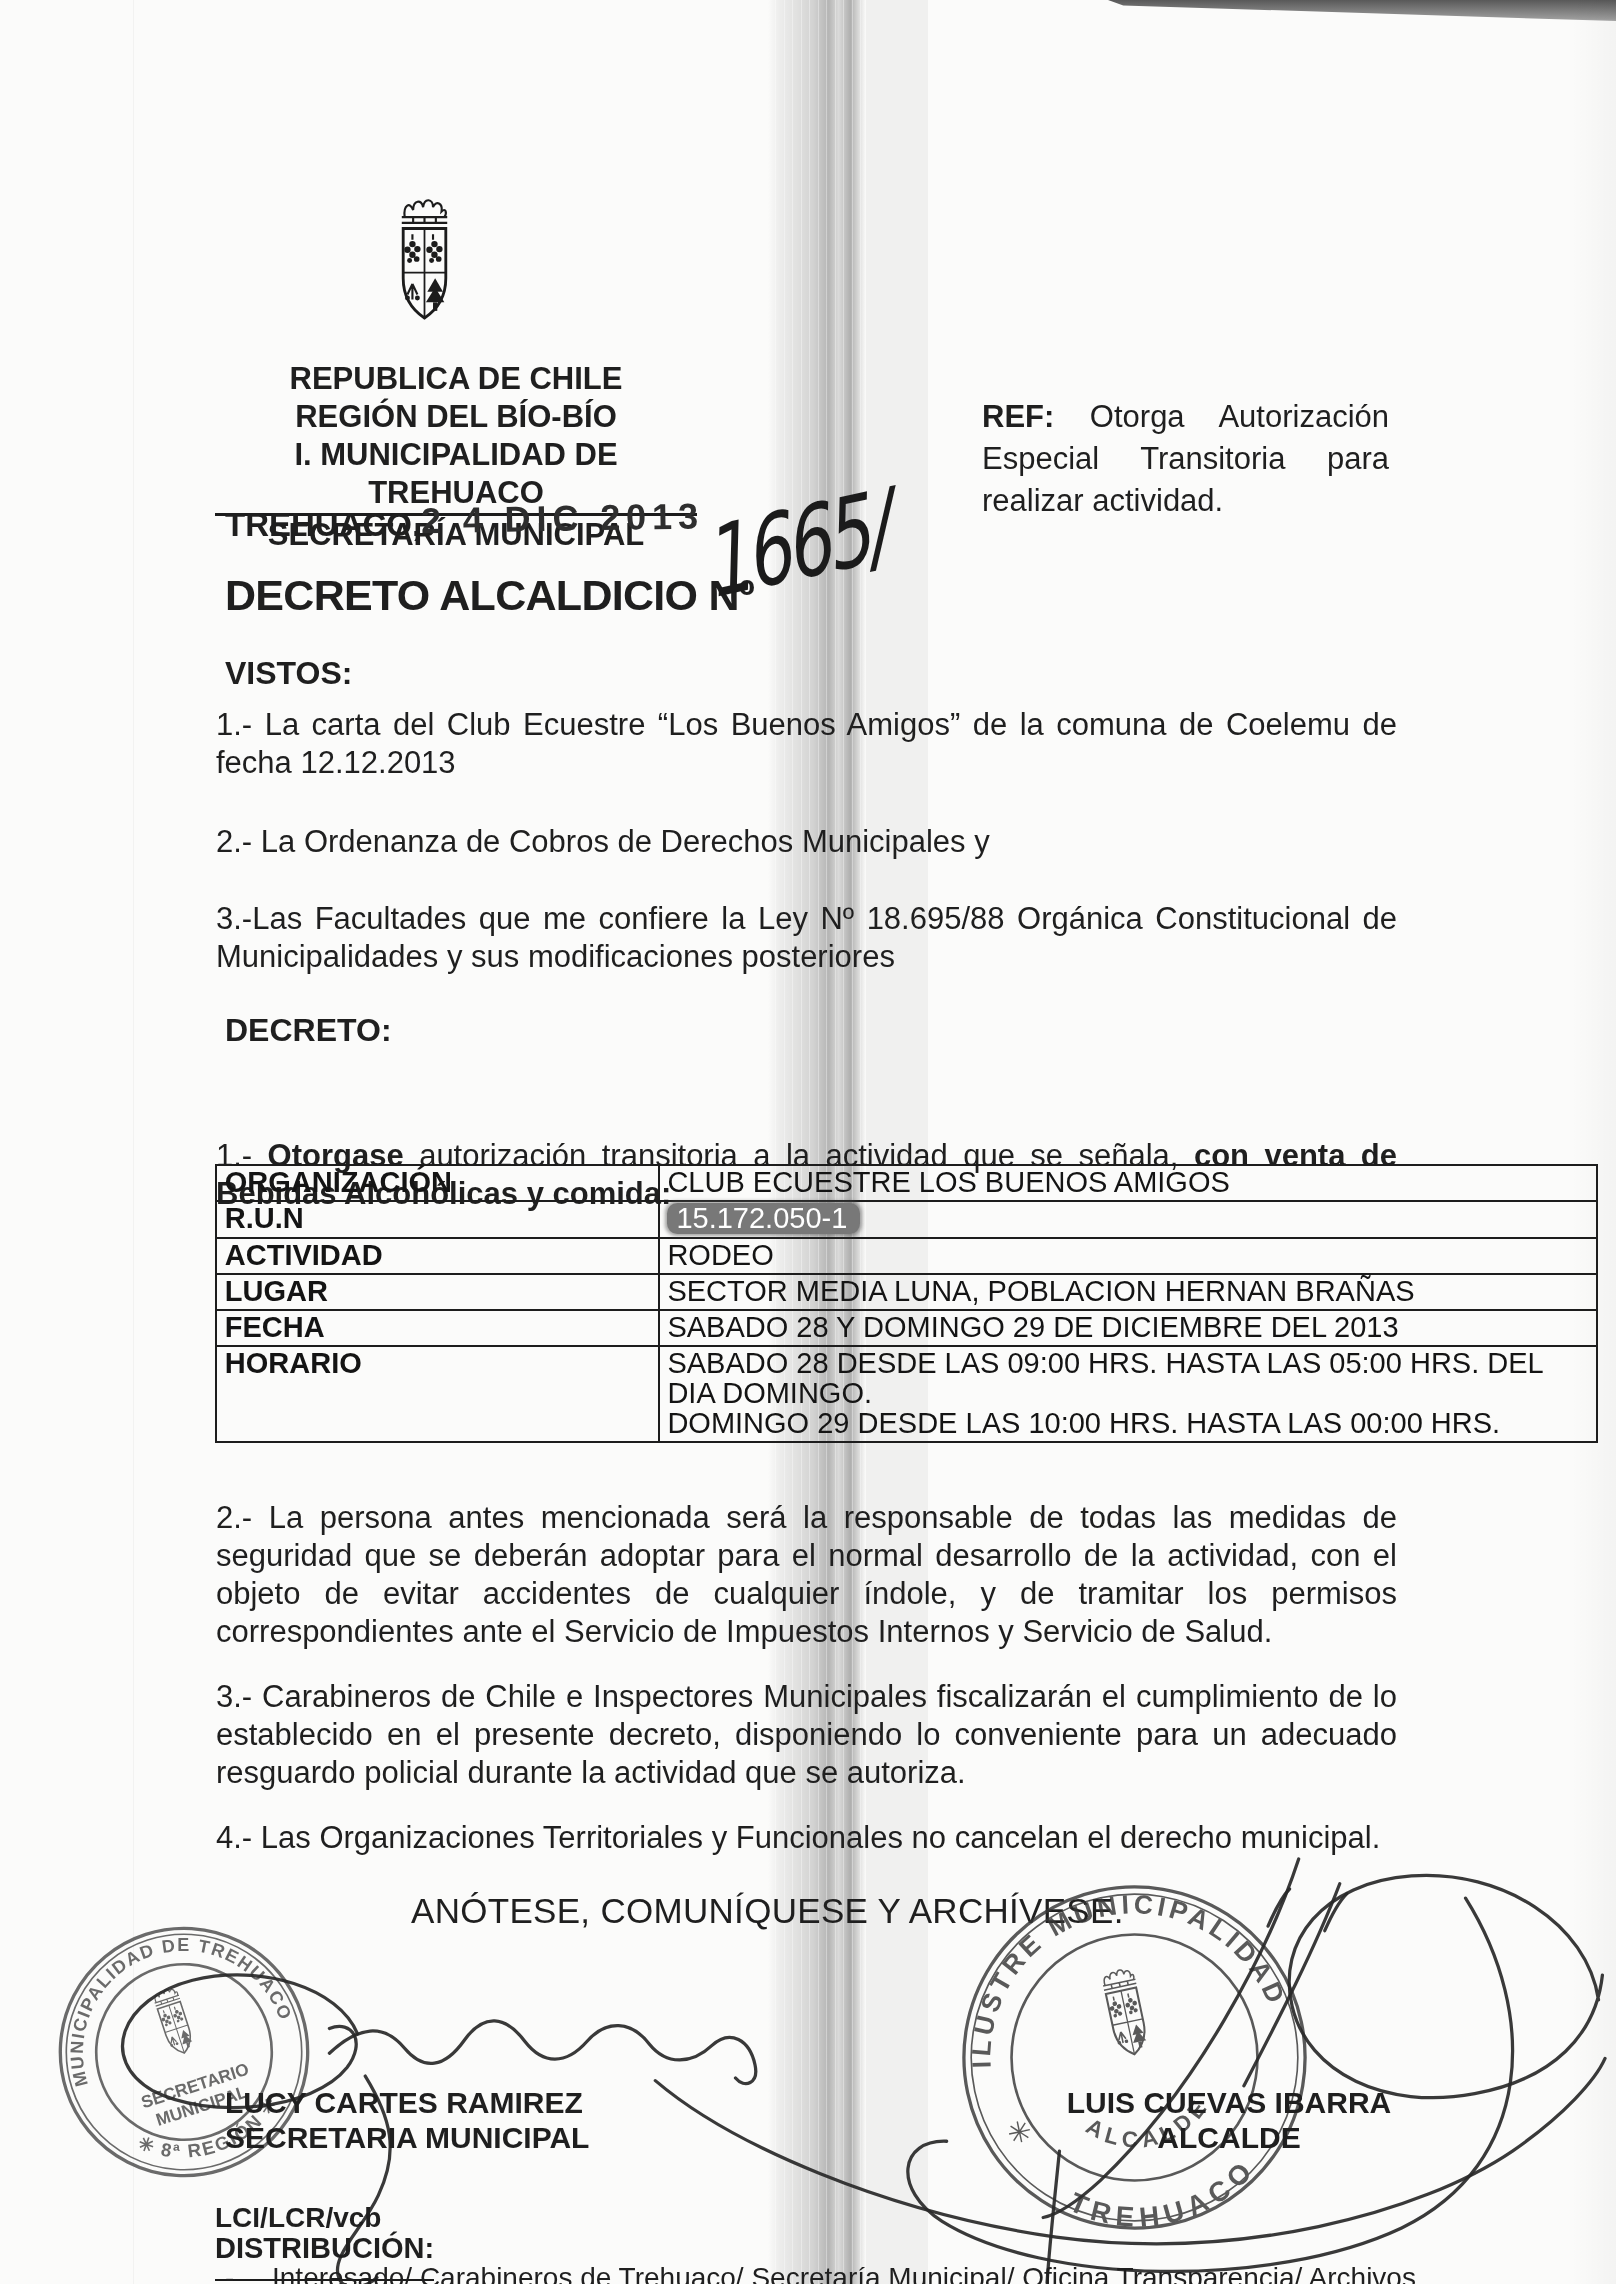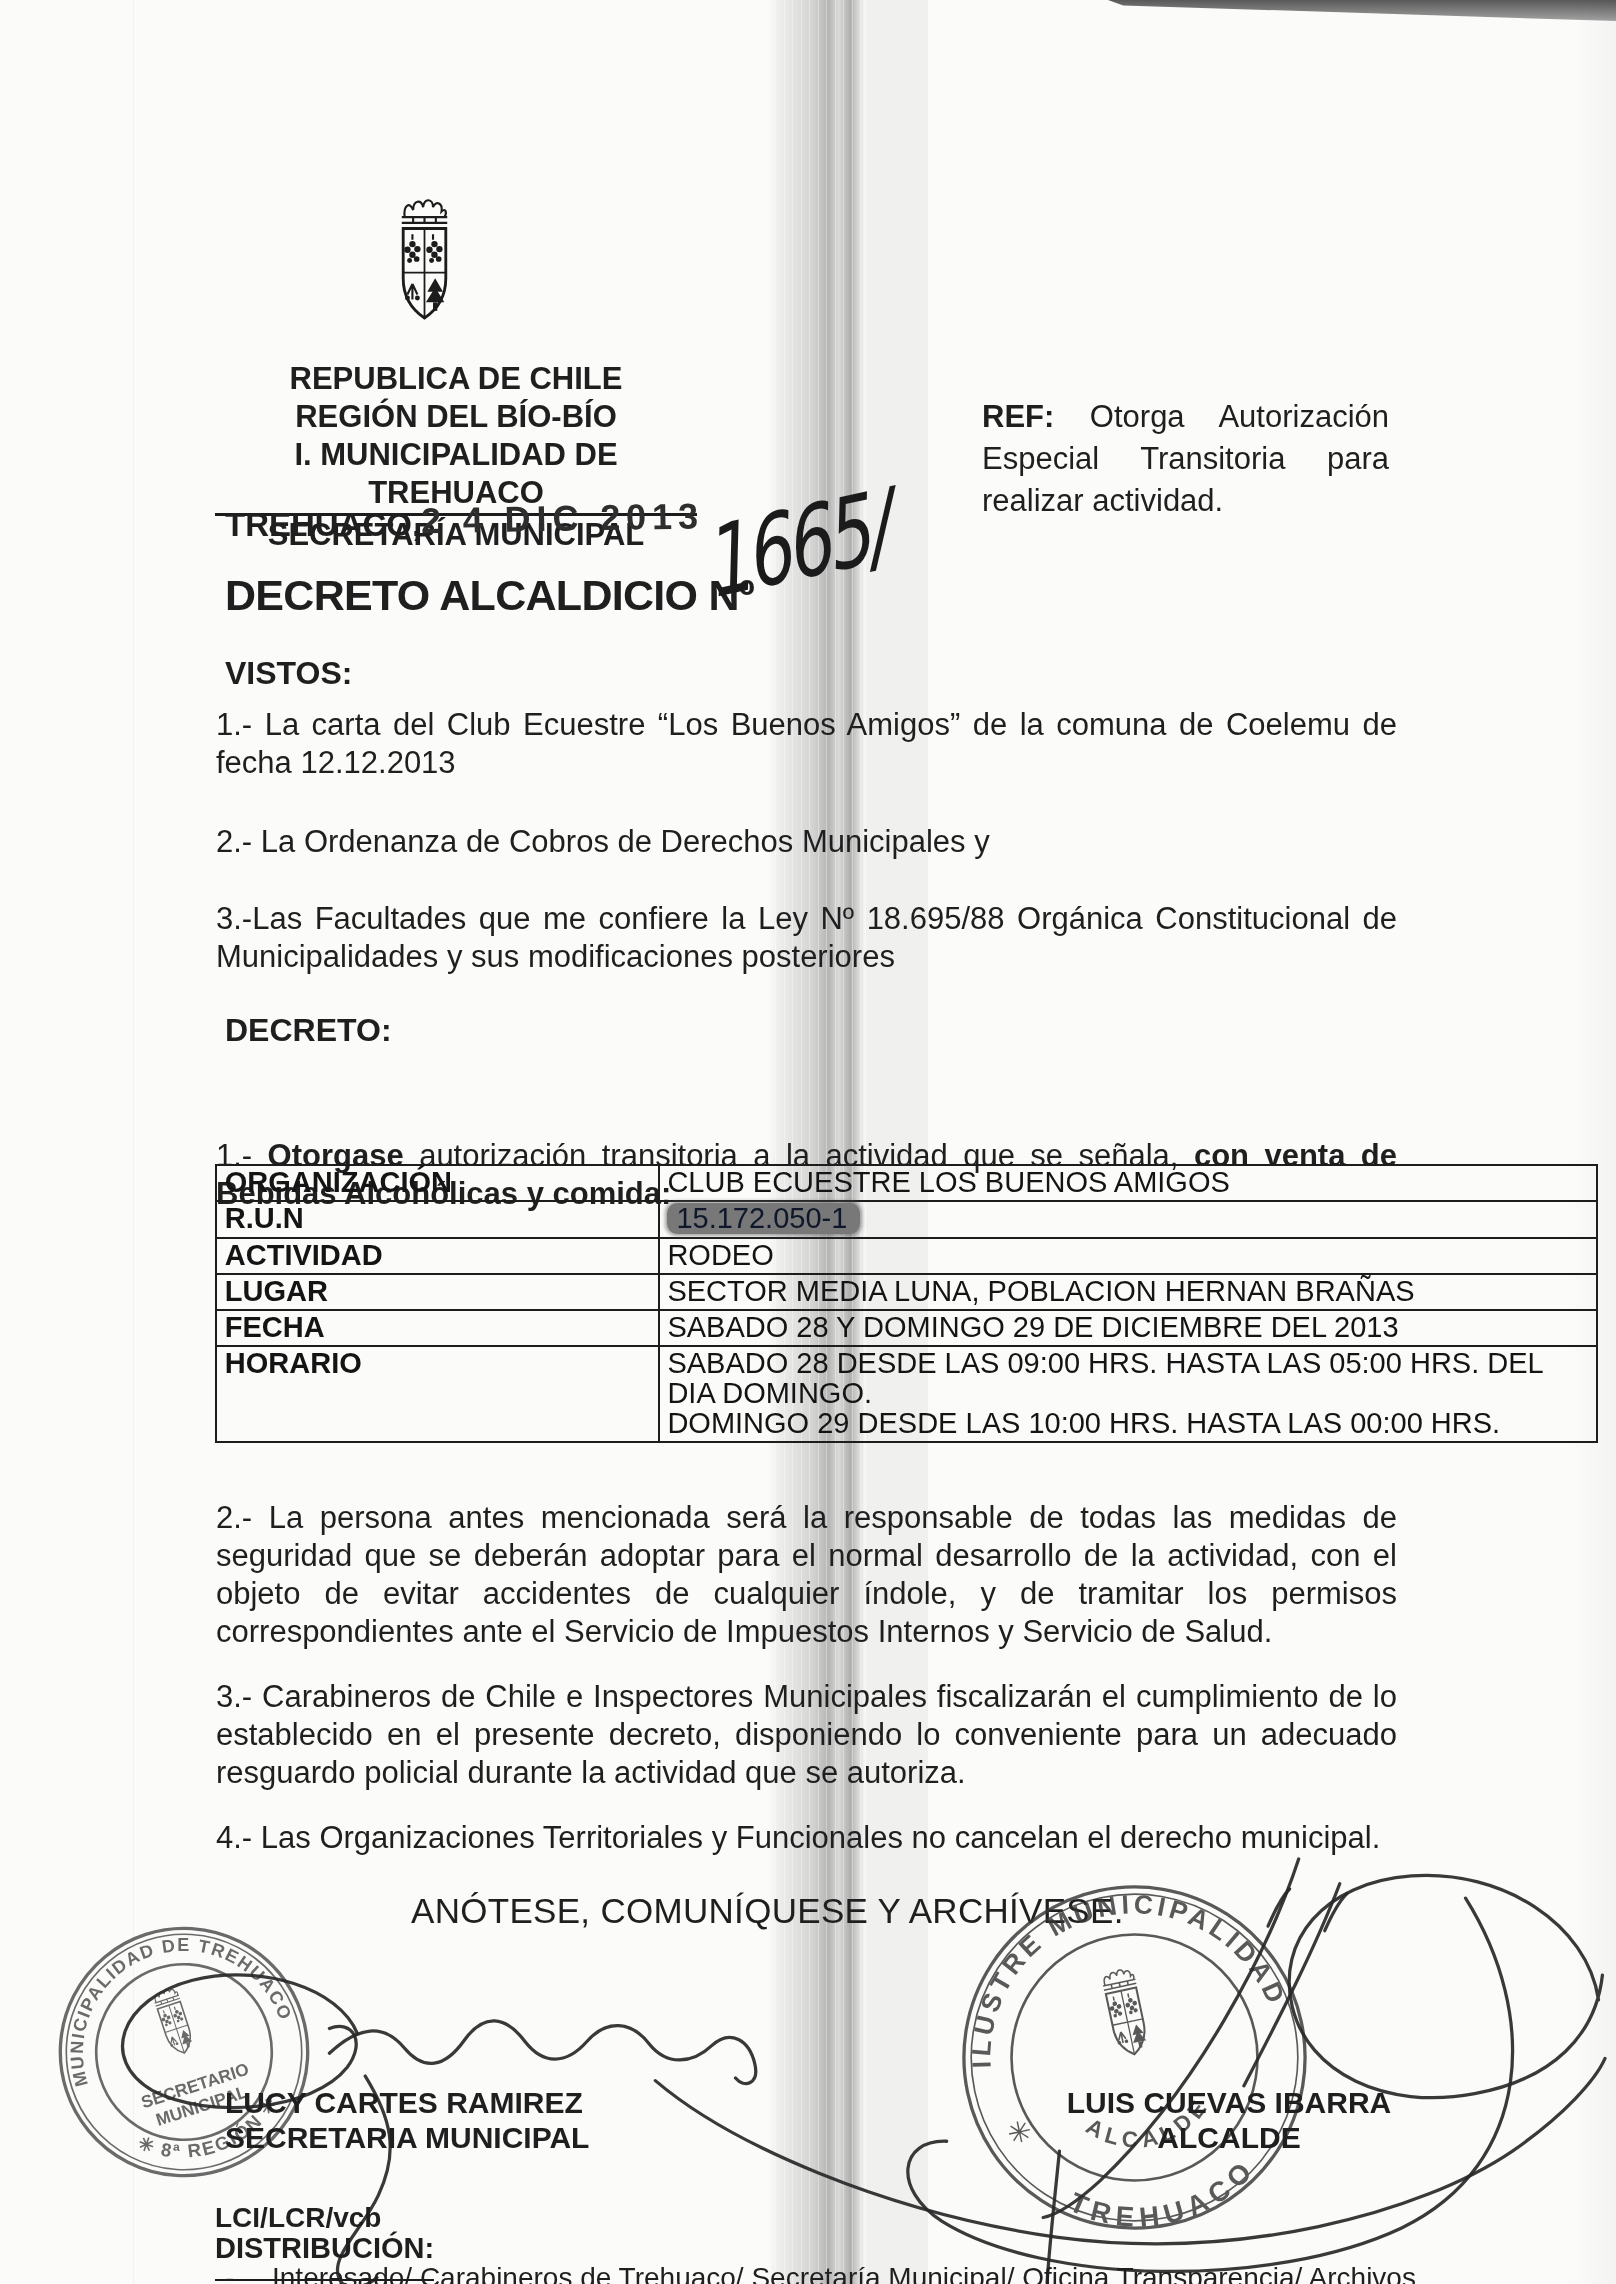--- a/index.html
+++ b/index.html
@@ -63,21 +63,21 @@
   .pA{top:1499px;} .pB{top:1678px;} .pC{top:1819px;}
   
   .permit-table{left:215px;top:1164px;width:1383px;border-collapse:collapse;table-layout:fixed;}
   .permit-table td{
     border:2px solid #1d1d1d;font-size:29px;line-height:30px;
     padding:1.3px 7.8px 2.6px 7.8px;vertical-align:top;color:#141414;
   }
   .permit-table td.lbl{width:425px;font-weight:bold;}
   .permit-table td.val{white-space:pre-line;}
   .redacted{
-    display:inline-block;background:#787878;color:#0f172a;
+    display:inline-block;background:#787878;color:#ffffff;
     border-radius:10.4px;padding:0 13px 1.3px 9px;box-shadow:0 0 3.9px 1.3px rgba(90,90,90,.55);
   }
   
   .closing{left:411px;top:1891px;font-size:35px;font-weight:normal;letter-spacing:0.3px;white-space:nowrap;}
   .stamp{pointer-events:none;}
   .stamp-left{left:51px;top:1919px;width:266px;height:266px;transform:rotate(-18deg);opacity:.8;color:#474747;}
   .stamp-right{left:956px;top:1879px;width:357px;height:357px;transform:rotate(-12deg);opacity:.82;color:#363636;}
   .sig-overlay{left:0;top:0;width:1617px;height:2284px;pointer-events:none;}
   .sig-overlay path{fill:none;stroke:#282828;stroke-width:5px;stroke-linecap:round;opacity:.92;}
   .name-left{left:225px;top:2085px;font-size:30px;font-weight:bold;line-height:35px;}

